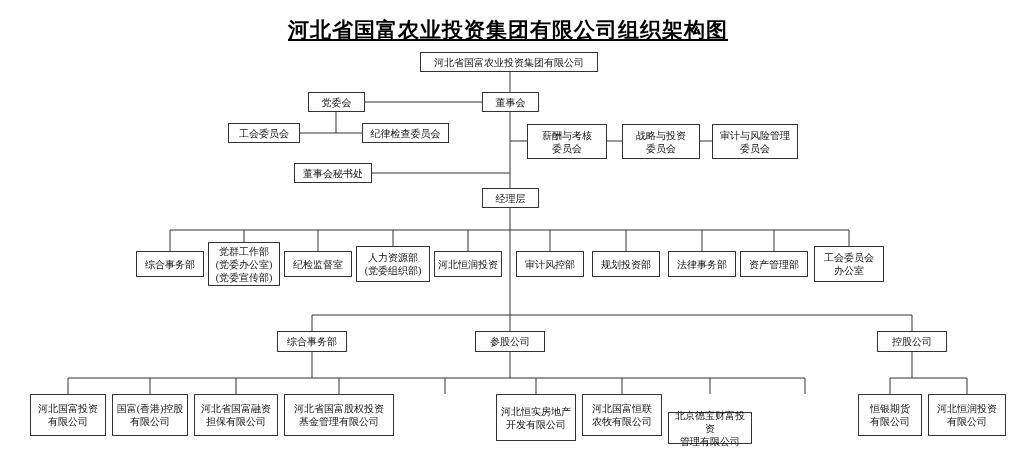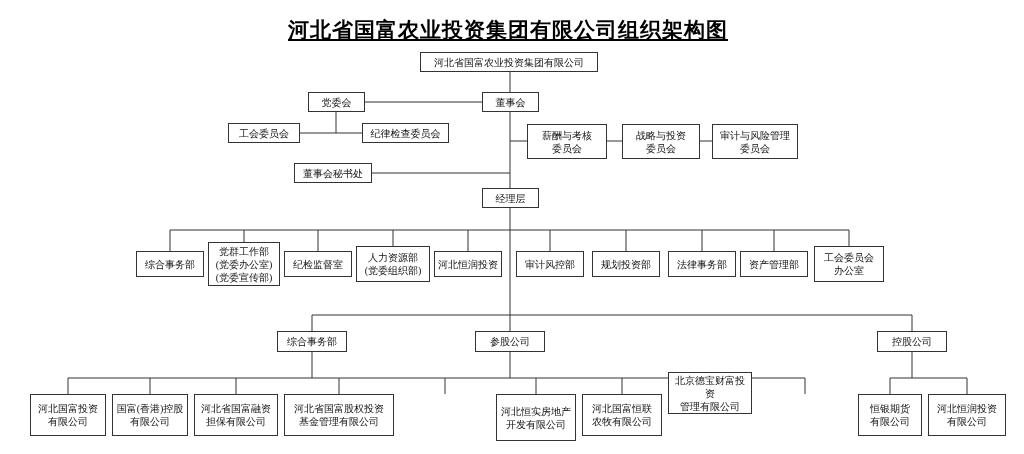--- a/index.html
+++ b/index.html
@@ -121,20 +121,20 @@
   <div class="box" style="left:112px;top:394px;width:76px;height:42px">国富(香港)控股
 有限公司</div>
   <div class="box" style="left:194px;top:394px;width:84px;height:42px">河北省国富融资
 担保有限公司</div>
   <div class="box" style="left:284px;top:394px;width:110px;height:42px">河北省国富股权投资
 基金管理有限公司</div>
   <div class="box" style="left:496px;top:394px;width:80px;height:47px">河北恒实房地产
 开发有限公司</div>
   <div class="box" style="left:582px;top:394px;width:80px;height:42px">河北国富恒联
 农牧有限公司</div>
-  <div class="box" style="left:668px;top:372px;width:84px;height:42px">北京德宝财富投资
+  <div class="box" style="left:668px;top:412px;width:84px;height:32px">北京德宝财富投资
 管理有限公司</div>
   <div class="box" style="left:858px;top:394px;width:64px;height:42px">恒银期货
 有限公司</div>
   <div class="box" style="left:928px;top:394px;width:78px;height:42px">河北恒润投资
 有限公司</div>
 
 </div>
 
 </body></html>

